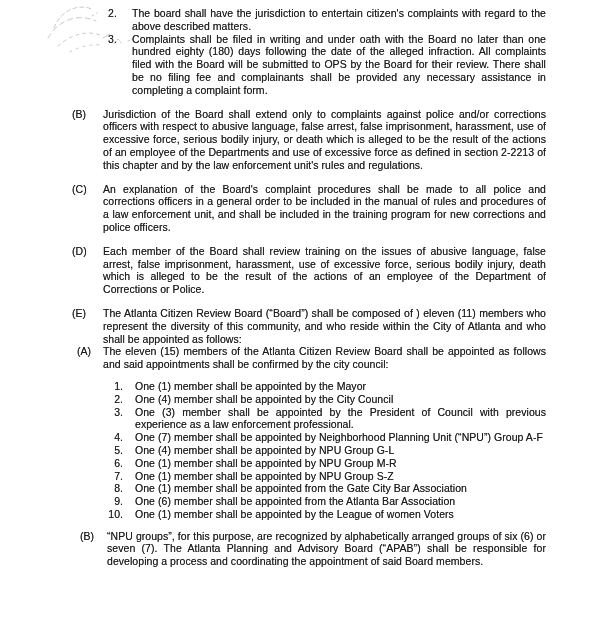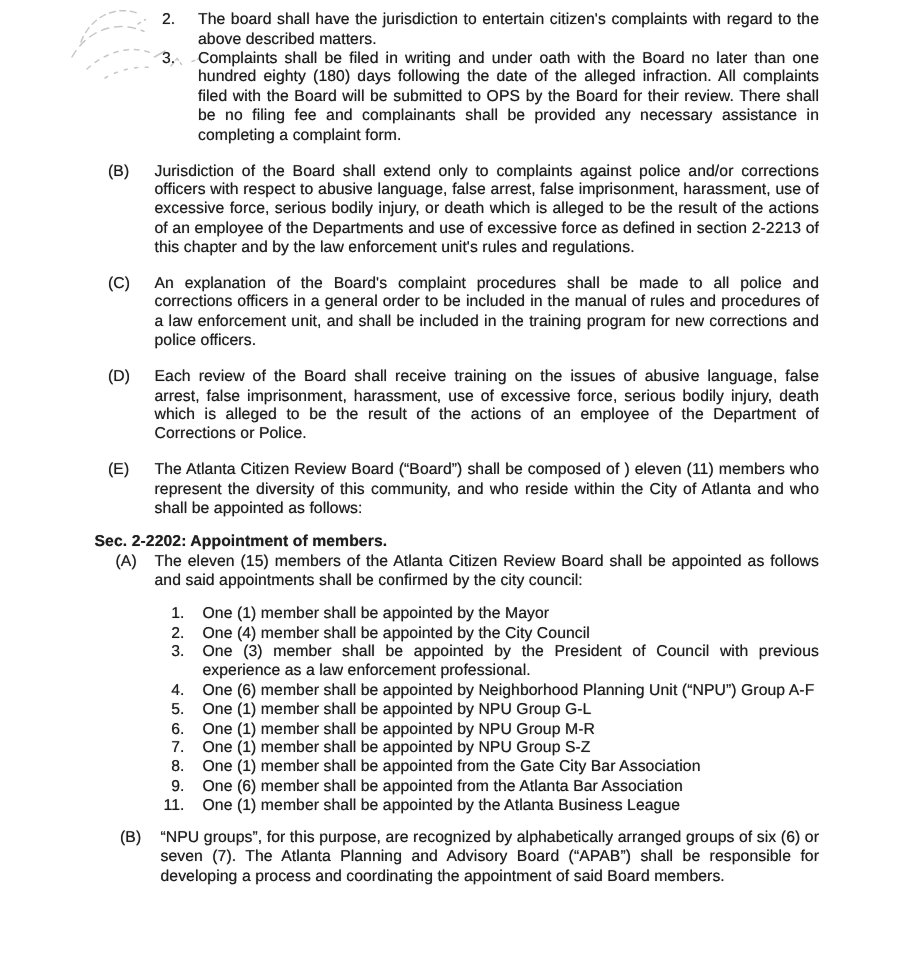--- a/index.html
+++ b/index.html
@@ -65,73 +65,72 @@
     <div class="row lettered">
       <span class="marker">(B)</span>
       <div class="text">Jurisdiction of the Board shall extend only to complaints against police and/or corrections officers with respect to abusive language, false arrest, false imprisonment, harassment, use of excessive force, serious bodily injury, or death which is alleged to be the result of the actions of an employee of the Departments and use of excessive force as defined in section 2-2213 of this chapter and by the law enforcement unit's rules and regulations.</div>
     </div>
     <div class="row lettered">
       <span class="marker">(C)</span>
       <div class="text">An explanation of the Board's complaint procedures shall be made to all police and corrections officers in a general order to be included in the manual of rules and procedures of a law enforcement unit, and shall be included in the training program for new corrections and police officers.</div>
     </div>
     <div class="row lettered">
       <span class="marker">(D)</span>
-      <div class="text">Each review of the Board shall receive training on the issues of abusive language, false arrest, false imprisonment, harassment, use of excessive force, serious bodily injury, death which is alleged to be the result of the actions of an employee of the Department of Corrections or Police.</div>
+      <div class="text">Each member of the Board shall review training on the issues of abusive language, false arrest, false imprisonment, harassment, use of excessive force, serious bodily injury, death which is alleged to be the result of the actions of an employee of the Department of Corrections or Police.</div>
     </div>
     <div class="row lettered">
       <span class="marker">(E)</span>
       <div class="text">The Atlanta Citizen Review Board (“Board”) shall be composed of ) eleven (11) members who represent the diversity of this community, and who reside within the City of Atlanta and who shall be appointed as follows:</div>
     </div>
 
-    <div class="heading">Sec. 2-2202: Appointment of members.</div>
 
     <div class="row sub-a">
       <span class="marker">(A)</span>
       <div class="text">The eleven (15) members of the Atlanta Citizen Review Board shall be appointed as follows and said appointments shall be confirmed by the city council:</div>
     </div>
 
     <div class="row applist first-app">
       <span class="marker">1.</span>
       <div class="text">One (1) member shall be appointed by the Mayor</div>
     </div>
     <div class="row applist">
       <span class="marker">2.</span>
       <div class="text">One (4) member shall be appointed by the City Council</div>
     </div>
     <div class="row applist">
       <span class="marker">3.</span>
       <div class="text">One (3) member shall be appointed by the President of Council with previous experience as a law enforcement professional.</div>
     </div>
     <div class="row applist">
       <span class="marker">4.</span>
-      <div class="text">One (6) member shall be appointed by Neighborhood Planning Unit (“NPU”) Group A-F</div>
+      <div class="text">One (7) member shall be appointed by Neighborhood Planning Unit (“NPU”) Group A-F</div>
     </div>
     <div class="row applist">
       <span class="marker">5.</span>
-      <div class="text">One (1) member shall be appointed by NPU Group G-L</div>
+      <div class="text">One (4) member shall be appointed by NPU Group G-L</div>
     </div>
     <div class="row applist">
       <span class="marker">6.</span>
       <div class="text">One (1) member shall be appointed by NPU Group M-R</div>
     </div>
     <div class="row applist">
       <span class="marker">7.</span>
       <div class="text">One (1) member shall be appointed by NPU Group S-Z</div>
     </div>
     <div class="row applist">
       <span class="marker">8.</span>
       <div class="text">One (1) member shall be appointed from the Gate City Bar Association</div>
     </div>
     <div class="row applist">
       <span class="marker">9.</span>
       <div class="text">One (6) member shall be appointed from the Atlanta Bar Association</div>
     </div>
     <div class="row applist">
-      <span class="marker">11.</span>
-      <div class="text">One (1) member shall be appointed by the Atlanta Business League</div>
+      <span class="marker">10.</span>
+      <div class="text">One (1) member shall be appointed by the League of women Voters</div>
     </div>
 
     <div class="row npu">
       <span class="marker">(B)</span>
       <div class="text">“NPU groups”, for this purpose, are recognized by alphabetically arranged groups of six (6) or seven (7).  The Atlanta Planning and Advisory Board (“APAB”) shall be responsible for developing a process and coordinating the appointment of said Board members.</div>
     </div>
 
   </div>
 </div>
 

